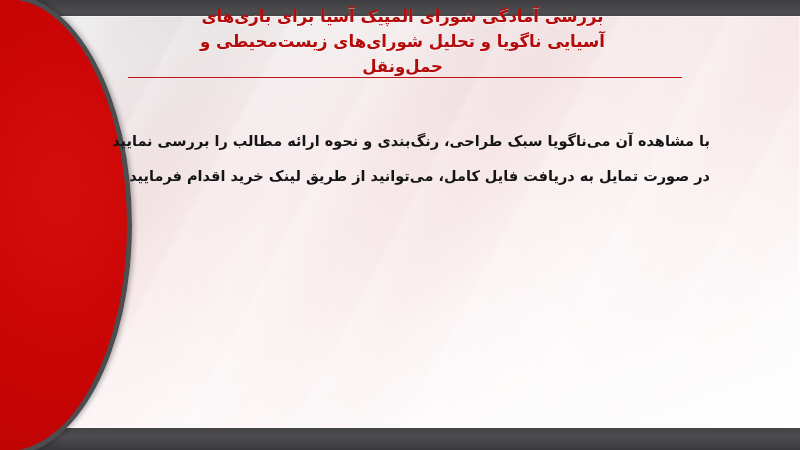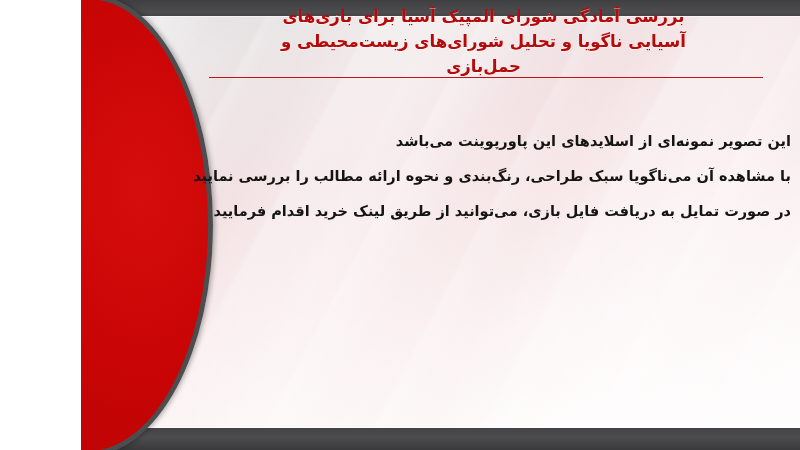--- a/index.html
+++ b/index.html
@@ -7,21 +7,21 @@
     margin: 0;
     padding: 0;
     background: #ffffff;
   }
   body {
     font-family: "DejaVu Sans", sans-serif;
   }
 
   #slide {
     position: relative;
-    width: 719px;
+    width: 800px;
     height: 450px;
     overflow: hidden;
     background: #4a4a4d;
   }
 
   
   .frame-band {
     position: absolute;
     left: 0;
     width: 800px;
@@ -144,24 +144,23 @@
 
   <div class="panel">
     <div class="panel-sheen"></div>
   </div>
 
   <div class="red-ellipse"></div>
 
   <div class="title-area">
     <div class="title-line">بررسی آمادگی شورای المپیک آسیا برای بازی‌های</div>
     <div class="title-line">آسیایی ناگویا و تحلیل شورای‌های زیست‌محیطی و</div>
-    <div class="title-line">حمل‌بازی</div>
+    <div class="title-line">حمل‌ونقل</div>
   </div>
 
   <div class="title-rule"></div>
 
   <div class="body-area">
-    <div class="body-line">این تصویر نمونه‌ای از اسلایدهای این پاورپوینت می‌باشد</div>
     <div class="body-line">با مشاهده آن می‌ناگویا سبک طراحی، رنگ‌بندی و نحوه ارائه مطالب را بررسی نمایید</div>
-    <div class="body-line">در صورت تمایل به دریافت فایل بازی، می‌توانید از طریق لینک خرید اقدام فرمایید</div>
+    <div class="body-line">در صورت تمایل به دریافت فایل کامل، می‌توانید از طریق لینک خرید اقدام فرمایید</div>
   </div>
 
 </div>
 
 </body></html>

